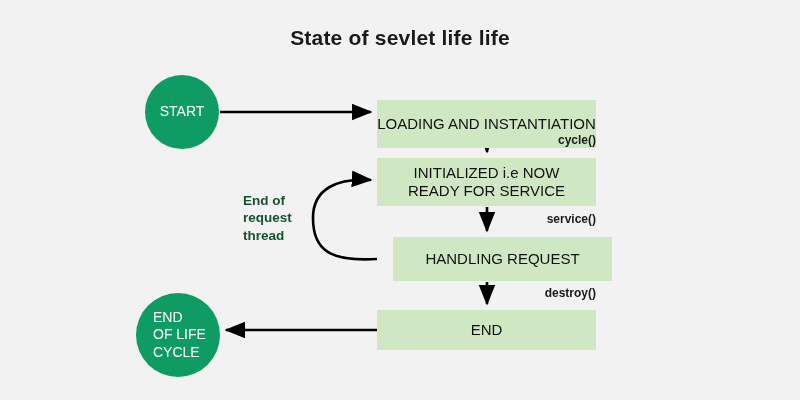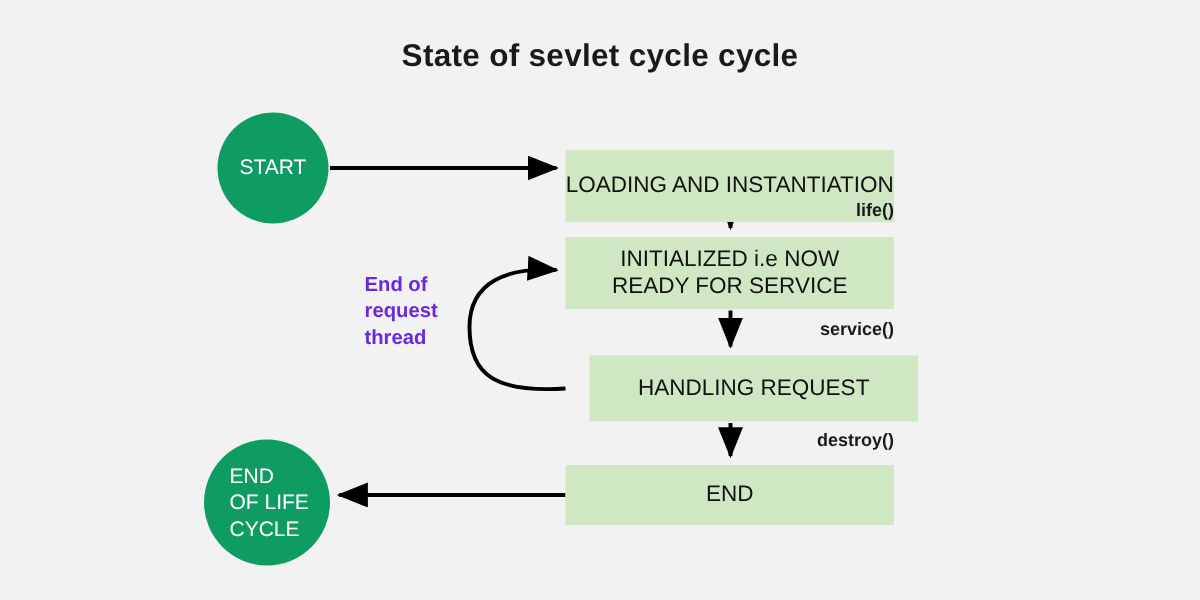--- a/index.html
+++ b/index.html
@@ -108,35 +108,35 @@
     width: 120px;
   }
   .transition-label.t-init    { left: 476px; top: 133px; }
   .transition-label.t-service { left: 476px; top: 212px; }
   .transition-label.t-destroy { left: 476px; top: 286px; }
 
   
   .loop-label {
     position: absolute;
     left: 243px;
-    top: 181px;
+    top: 192px;
     width: 72px;
     font-size: 13.5px;
     font-weight: bold;
     line-height: 1.28;
-    color: #6d28d9;
+    color: #14532d;
     white-space: pre-line;
   }
 </style>
 </head>
 <body>
 
 <div id="diagram-root">
 
-  <div class="title">State of sevlet cycle cycle</div>
+  <div class="title">State of sevlet life life</div>
 
   <svg id="connectors" viewBox="0 0 800 400">
     <defs>
       <marker id="arrowhead" markerWidth="9" markerHeight="9" refX="7.4" refY="3.2" orient="auto" markerUnits="strokeWidth">
         <path d="M0,0 L8,3.2 L0,6.4 z" fill="#000000"></path>
       </marker>
       <marker id="arrowhead-left" markerWidth="9" markerHeight="9" refX="7.4" refY="3.2" orient="auto" markerUnits="strokeWidth">
         <path d="M0,0 L8,3.2 L0,6.4 z" fill="#000000"></path>
       </marker>
     </defs>
@@ -174,21 +174,21 @@
   </div>
 
   <div class="stage-box b3">
     <span class="label">HANDLING REQUEST</span>
   </div>
 
   <div class="stage-box b4">
     <span class="label">END</span>
   </div>
 
-  <div class="transition-label t-init">life()</div>
+  <div class="transition-label t-init">cycle()</div>
 
   <div class="transition-label t-service">service()</div>
 
   <div class="transition-label t-destroy">destroy()</div>
 
   <div class="loop-label">End of
 request
 thread</div>
 
 </div>

